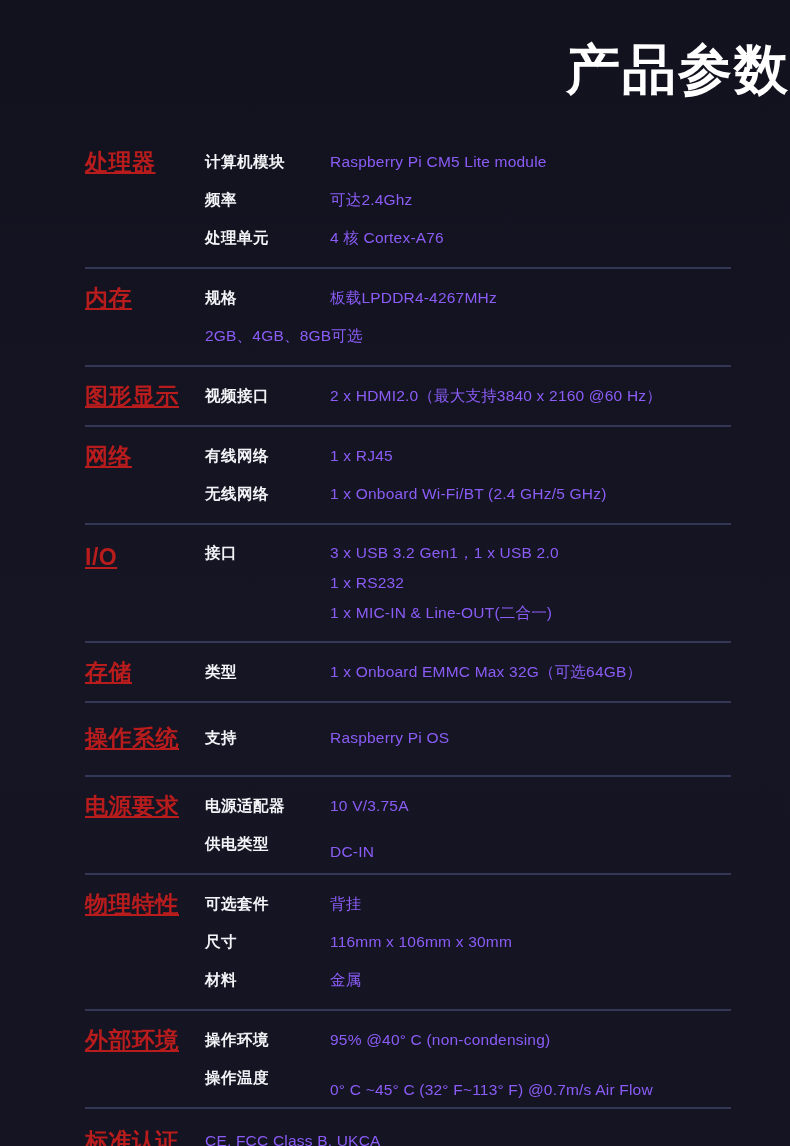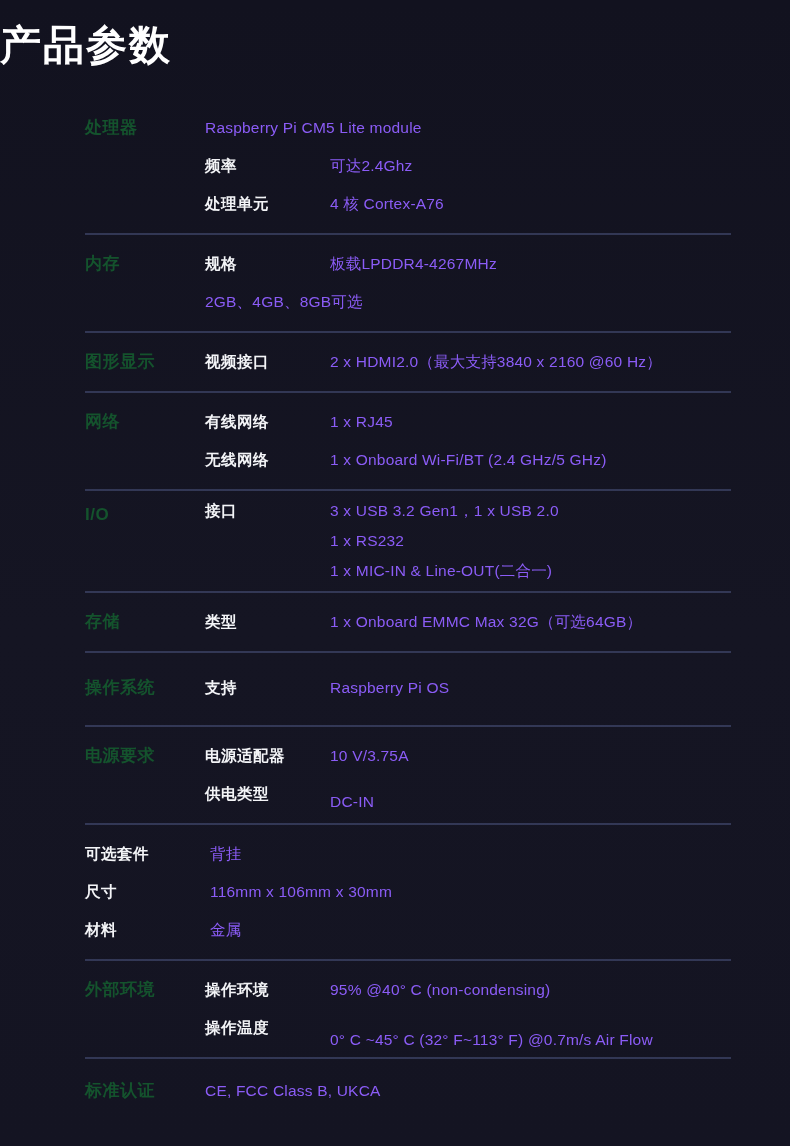--- a/index.html
+++ b/index.html
@@ -6,46 +6,47 @@
   html, body {
     width: 790px; height: 1146px;
     overflow: hidden;
   }
   body {
     background: linear-gradient(180deg, #12121f 0%, #151523 55%, #141422 100%);
     font-family: "Liberation Sans", "DejaVu Sans", sans-serif;
     color: #eceef2;
   }
   .page-title {
-    margin-top: 18px;
+    margin-top: 34px;
     margin-bottom: 26px;
-    text-align: left;
-    font-size: 41px;
+    text-align: right;
+    font-size: 54px;
     font-weight: 800;
     letter-spacing: 2px;
     color: #ffffff;
   }
   .spec-table {
     margin-left: 85px;
     width: 646px;
   }
   .spec-section {
     display: flex;
     align-items: flex-start;
     padding: 10px 0;
     border-bottom: 2px solid rgba(92, 104, 158, 0.42);
   }
   .spec-section:last-child { border-bottom: none; }
   .cat {
     flex: 0 0 120px;
-    font-size: 17px;
+    font-size: 23px;
     font-weight: 700;
-    color: #14532d;
+    color: #b91c1c;
     line-height: 38px;
     letter-spacing: 0.5px;
+    text-decoration: underline;
   }
   .rows { flex: 1 1 auto; }
   .row {
     display: flex;
     align-items: flex-start;
   }
   .lbl {
     flex: 0 0 125px;
     font-size: 15.5px;
     font-weight: 600;
@@ -56,39 +57,40 @@
   .val {
     flex: 1 1 auto;
     font-size: 15.5px;
     font-weight: 400;
     color: #8b5cf6;
     line-height: 38px;
     letter-spacing: 0.2px;
   }
   
   .sec-io .lbl, .sec-io .val { line-height: 30px; }
-  .sec-io { padding: 5px 0; }
+  .sec-io { padding: 13px 0; }
   .sec-os { padding: 16px 0 18px; }
   .sec-power .row-stagger .val { transform: translateY(8px); }
   .sec-env .row-stagger .val { transform: translateY(12px); }
   .sec-cert { padding: 13px 0 40px; }
 </style>
 </head>
 <body>
 
 <div>
 
   <h1 class="page-title">产品参数</h1>
 
   <div class="spec-table">
 
     <section class="spec-section">
       <div class="cat">处理器</div>
       <div class="rows">
         <div class="row">
+          <div class="lbl">计算机模块</div>
           <div class="val">Raspberry Pi CM5 Lite module</div>
         </div>
         <div class="row">
           <div class="lbl">频率</div>
           <div class="val">可达2.4Ghz</div>
         </div>
         <div class="row">
           <div class="lbl">处理单元</div>
           <div class="val">4 核 Cortex-A76</div>
         </div>
@@ -178,20 +180,21 @@
           <div class="val">10 V/3.75A</div>
         </div>
         <div class="row row-stagger">
           <div class="lbl">供电类型</div>
           <div class="val">DC-IN</div>
         </div>
       </div>
     </section>
 
     <section class="spec-section">
+      <div class="cat">物理特性</div>
       <div class="rows">
         <div class="row">
           <div class="lbl">可选套件</div>
           <div class="val">背挂</div>
         </div>
         <div class="row">
           <div class="lbl">尺寸</div>
           <div class="val">116mm x 106mm x 30mm</div>
         </div>
         <div class="row">

